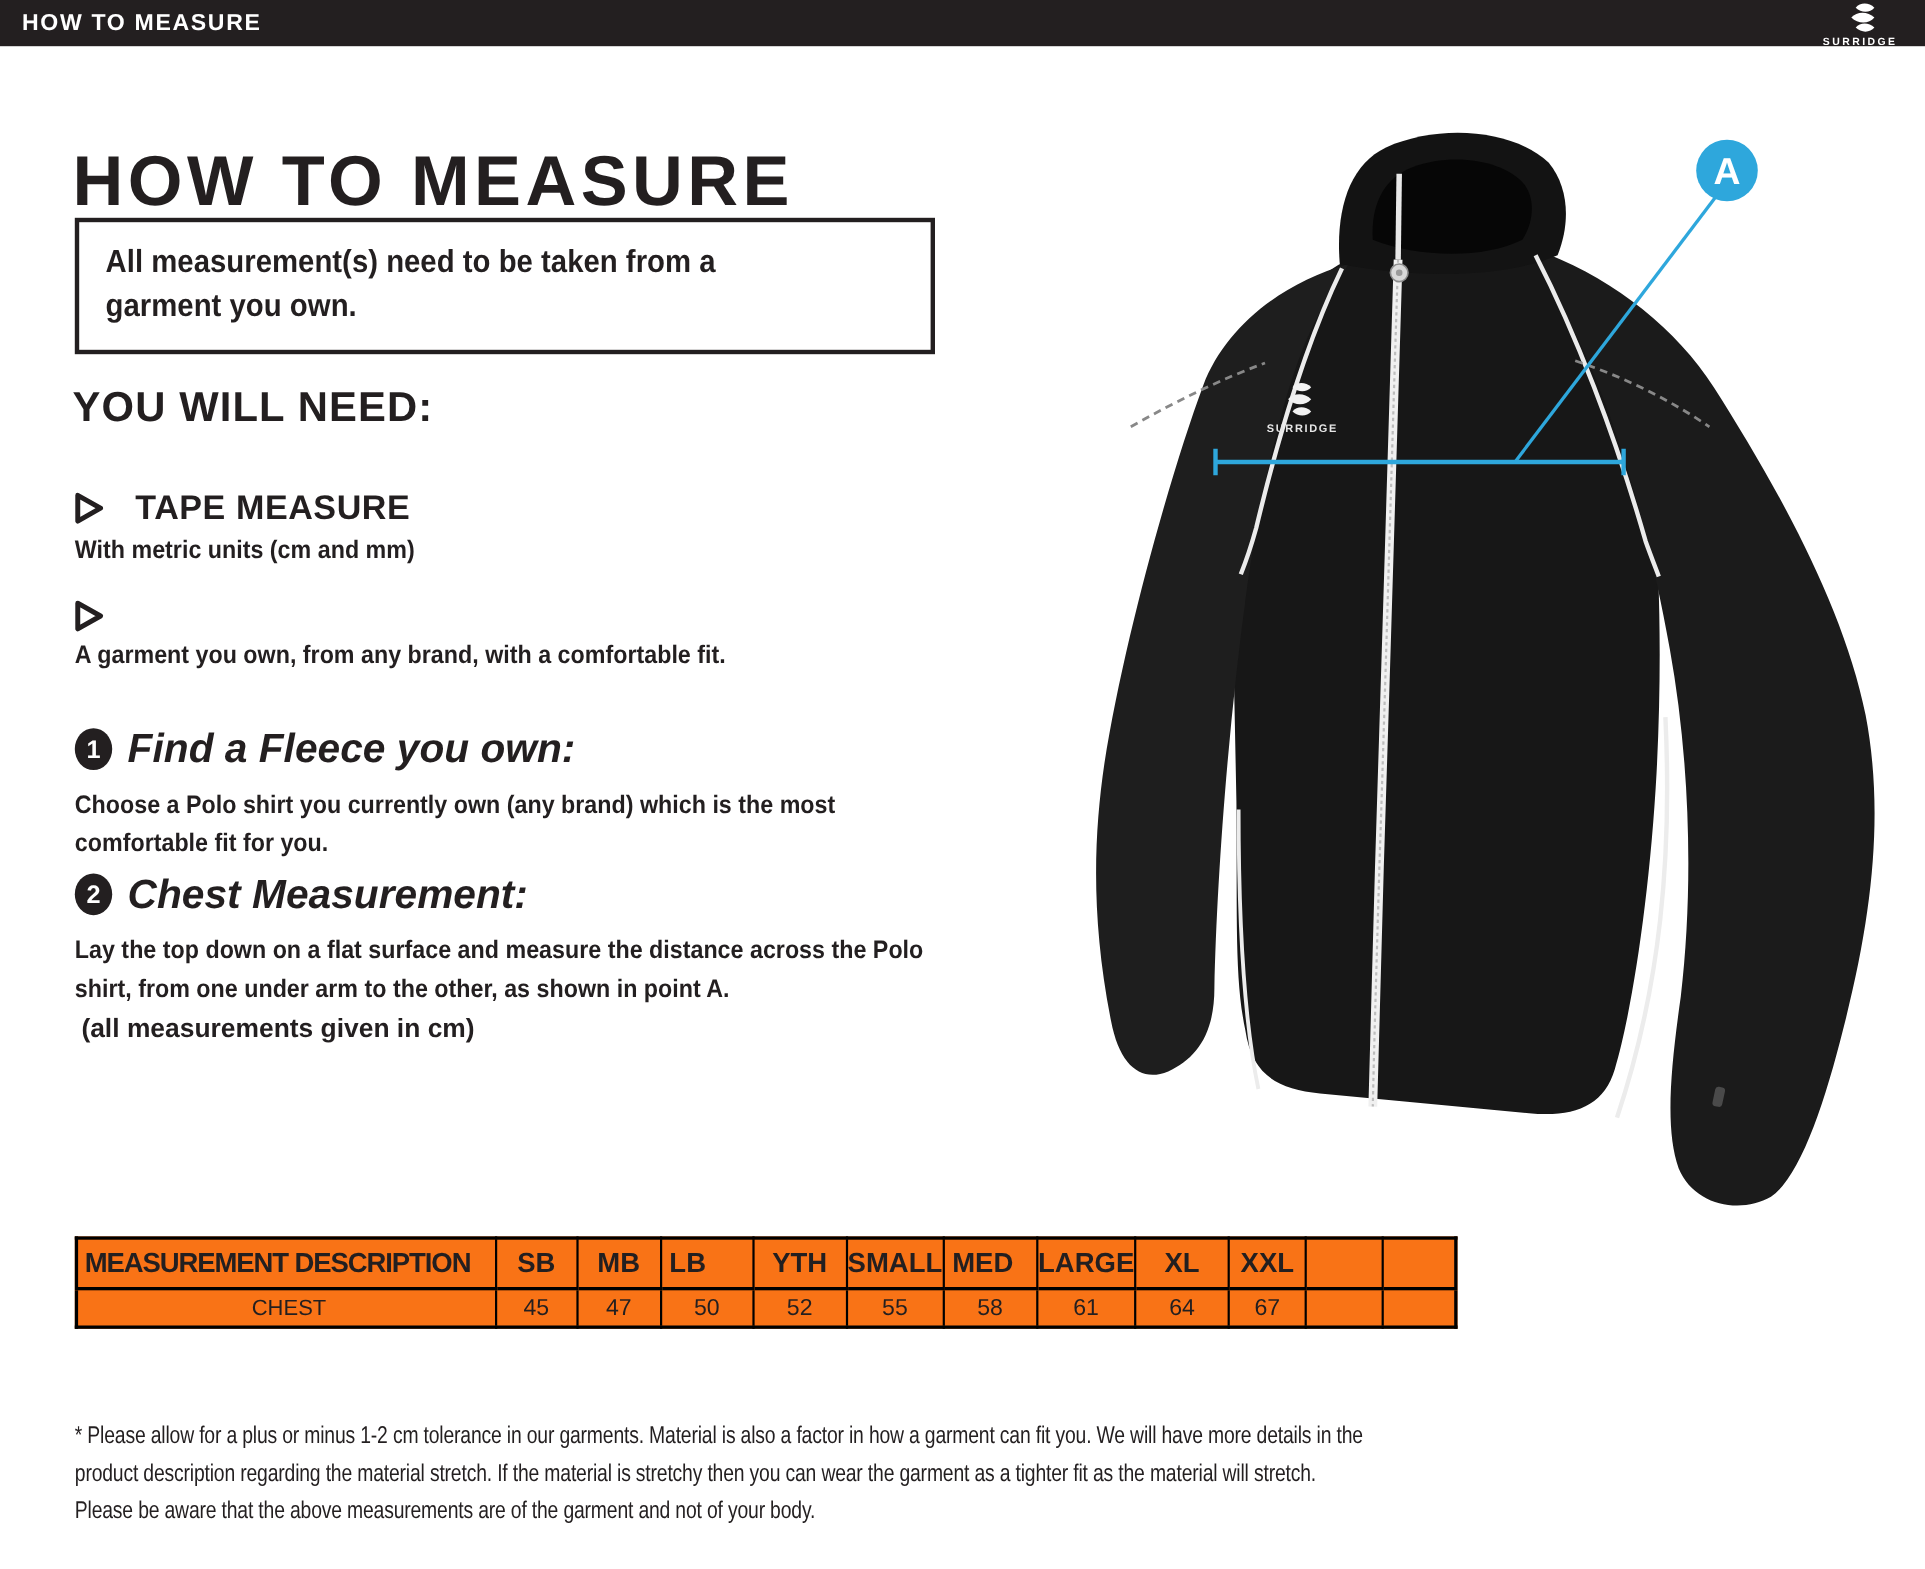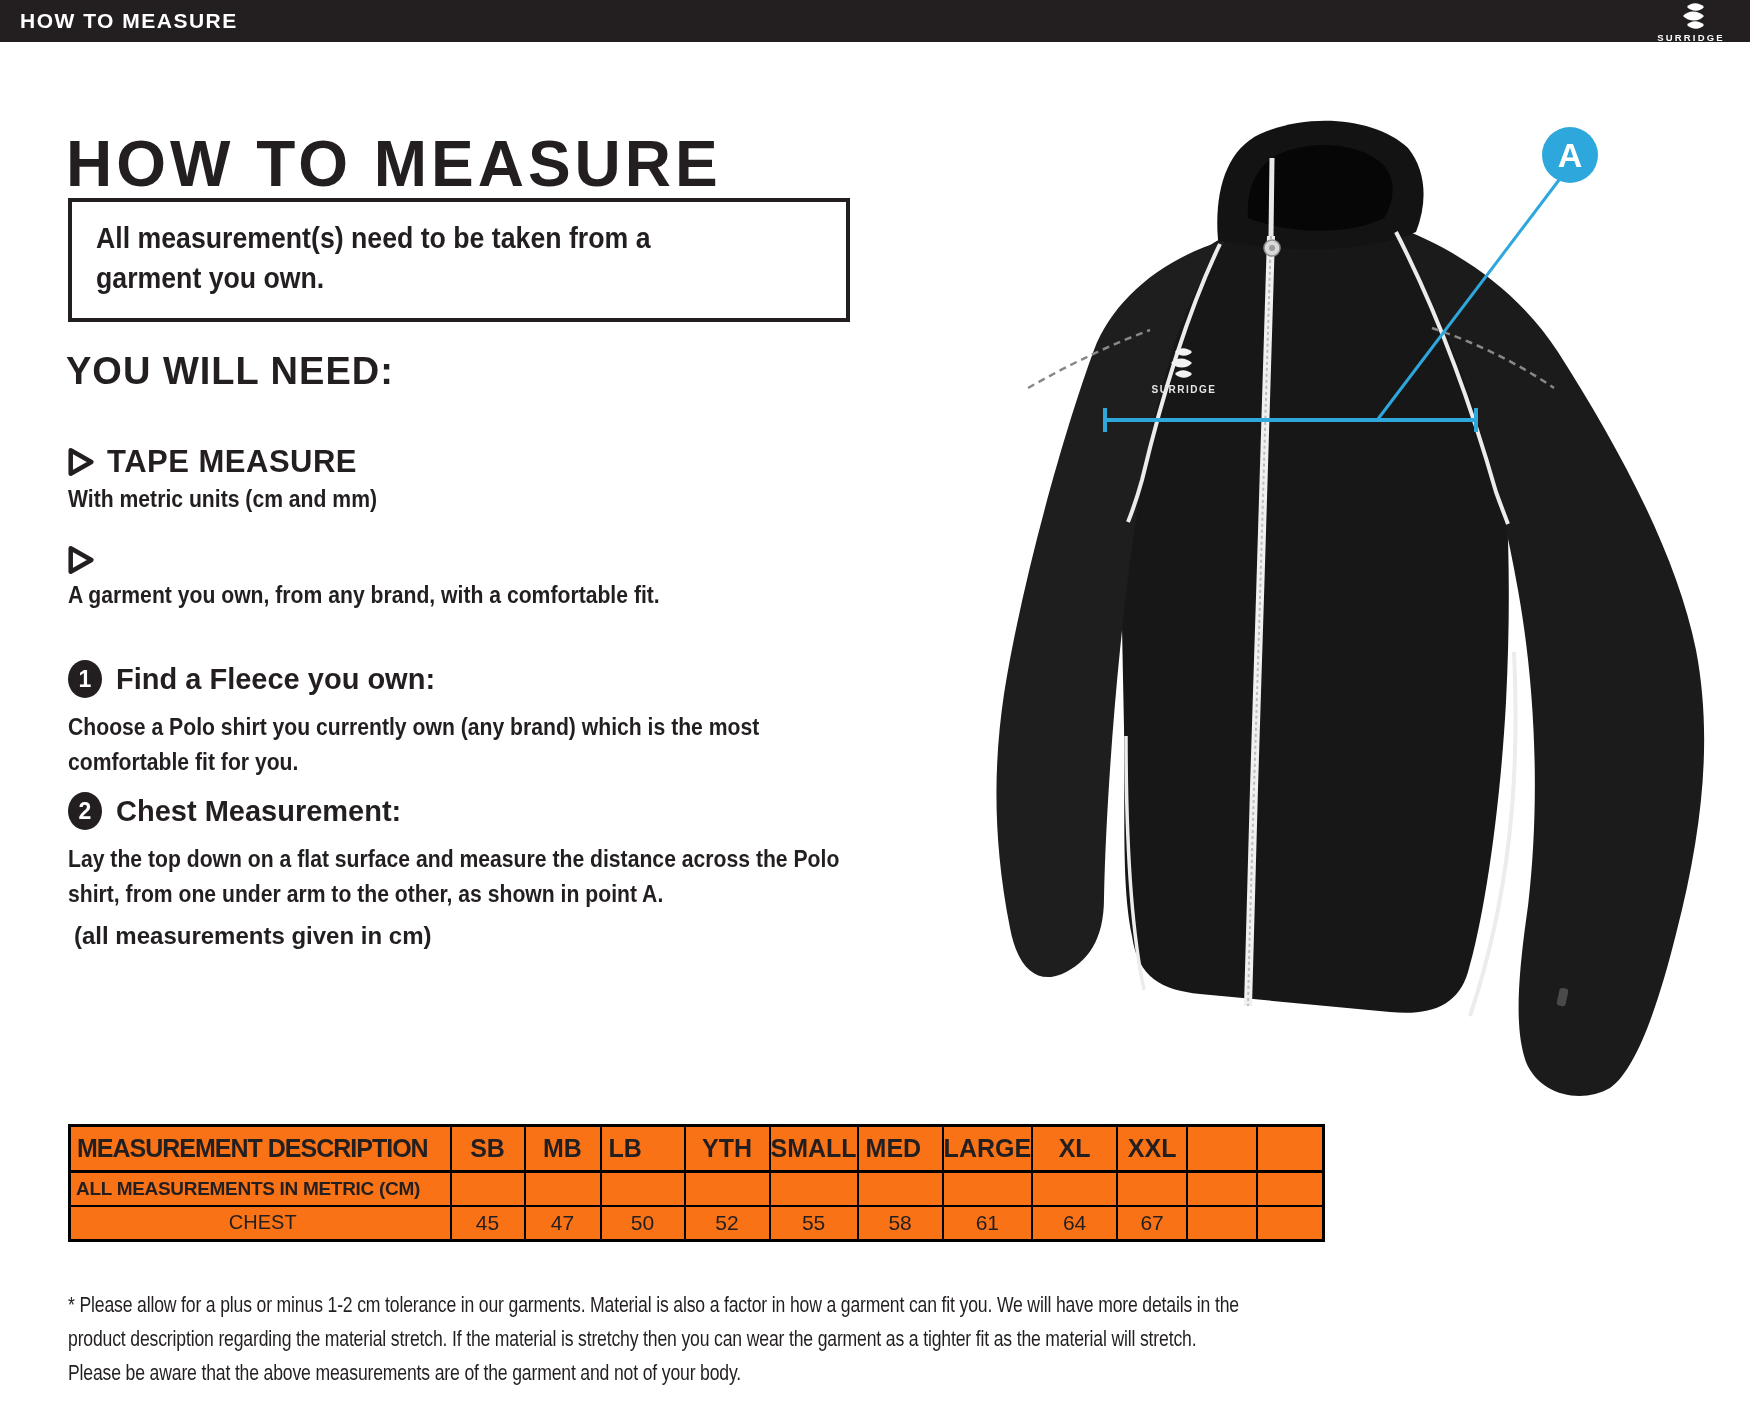--- a/index.html
+++ b/index.html
@@ -14,28 +14,28 @@
   .topbar-logo .brand-word{display:block;color:#fff;font-size:9.5px;font-weight:bold;letter-spacing:2.2px;margin-top:-3px;}
   
   .abs{position:absolute;}
   .h1{left:66px;top:84px;font-size:64px;font-weight:bold;letter-spacing:4px;}
   .note-box{left:68px;top:198px;width:782px;border:4px solid #231f20;box-sizing:border-box;padding:16px 24px 20px 24px;}
   .note-box p{margin:0;width:666px;font-size:29px;font-weight:bold;line-height:40px;}
   .cond{transform:scaleX(.92);transform-origin:0 0;display:block;}
   .cond80{transform:scaleX(.80);transform-origin:0 0;display:block;}
   .ywn{left:66px;top:350px;font-size:38px;font-weight:bold;letter-spacing:1px;}
   .need-item{left:68px;}
-  .need-row{display:flex;align-items:center;gap:12px;}
+  .need-row{display:flex;align-items:center;gap:28px;}
   .need-title{font-size:31px;font-weight:bold;letter-spacing:.5px;}
   .need-desc{margin-top:6px;width:760px;font-size:23px;font-weight:bold;}
   .step{left:68px;}
   .step-row{display:flex;align-items:center;gap:14px;}
   .step-num{width:34px;height:38px;border-radius:50%;background:#231f20;color:#fff;
     font-size:23px;font-weight:bold;text-align:center;line-height:38px;flex:0 0 auto;}
-  .step-title{font-size:29px;font-weight:bold;}
+  .step-title{font-size:37px;font-weight:bold;font-style:italic;}
   .step-desc{margin-top:12px;width:880px;font-size:23px;font-weight:bold;line-height:35px;}
   .sc-head{left:62px;top:922px;display:flex;align-items:baseline;}
   .sc-title{font-size:46px;font-weight:bold;letter-spacing:1px;}
   .sc-sub{font-size:24px;font-weight:bold;margin-left:12px;}
   
   table.size{left:68px;top:1124px;position:absolute;border-collapse:collapse;border:3px solid #000;background:#f97316;table-layout:fixed;}
   table.size th,table.size td{border:2px solid #000;padding:0;text-align:center;overflow:hidden;white-space:nowrap;}
   table.size tr.hdr{height:46px;}
   table.size tr.hdr th{font-size:25px;font-weight:bold;border-bottom:3px solid #000;}
   table.size th.desc{font-size:26px;letter-spacing:-1px;text-align:left;padding-left:6px;}
@@ -137,34 +137,20 @@
     <th class="left">LB</th>
     <th>YTH</th>
     <th>SMALL</th>
     <th class="left">MED</th>
     <th>LARGE</th>
     <th>XL</th>
     <th>XXL</th>
     <th></th>
     <th></th>
   </tr>
-  <tr class="metric">
-    <td class="lbl">ALL MEASUREMENTS IN METRIC (CM)</td>
-    <td></td>
-    <td></td>
-    <td></td>
-    <td></td>
-    <td></td>
-    <td></td>
-    <td></td>
-    <td></td>
-    <td></td>
-    <td></td>
-    <td></td>
-  </tr>
   <tr class="vals">
     <td class="lbl">CHEST</td>
     <td>45</td>
     <td>47</td>
     <td>50</td>
     <td>52</td>
     <td>55</td>
     <td>58</td>
     <td>61</td>
     <td>64</td>

